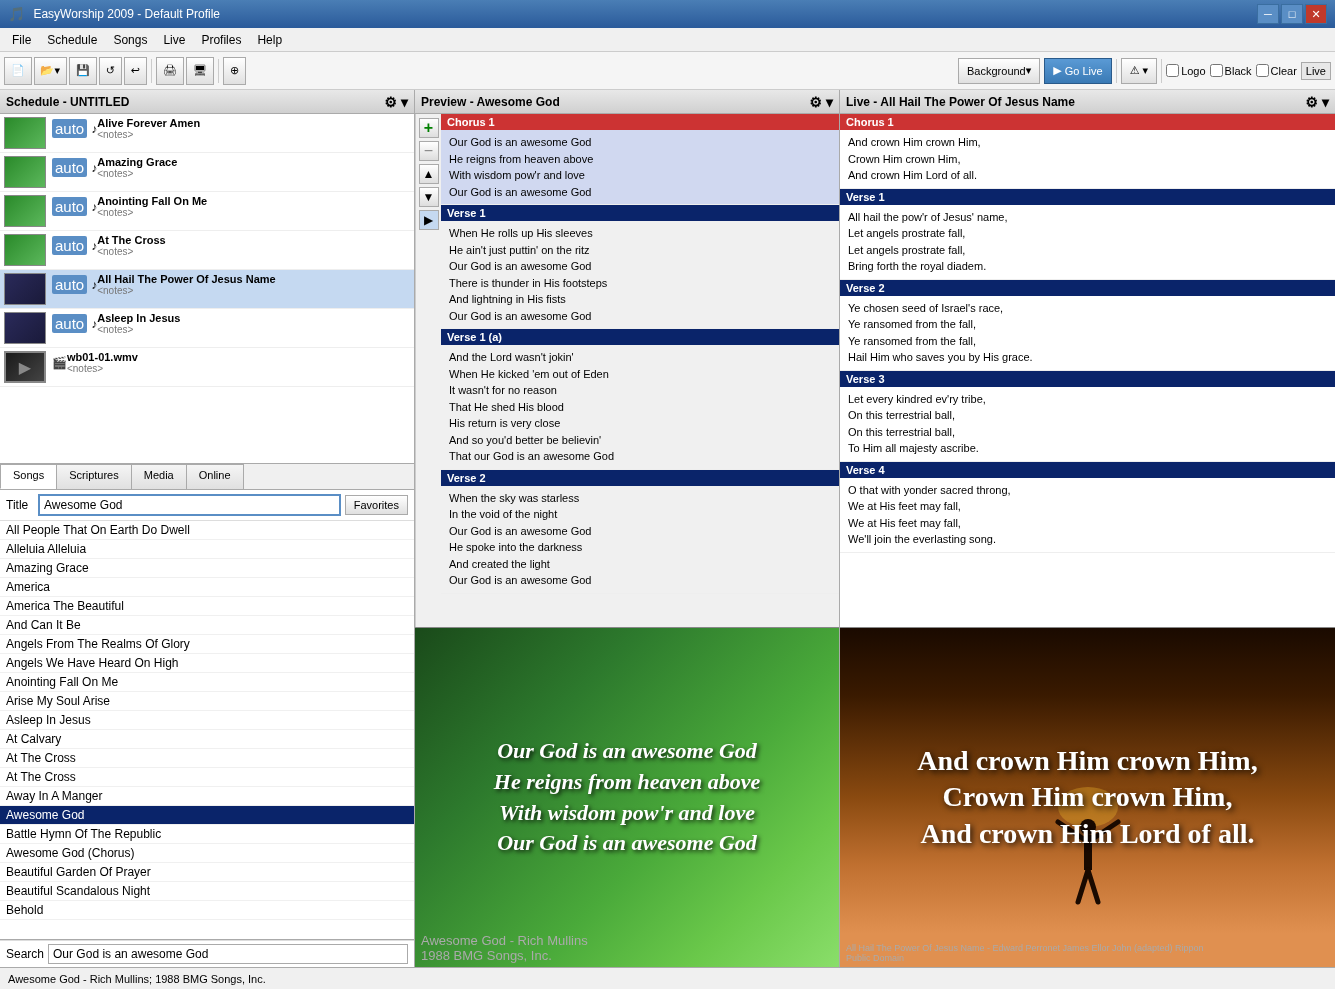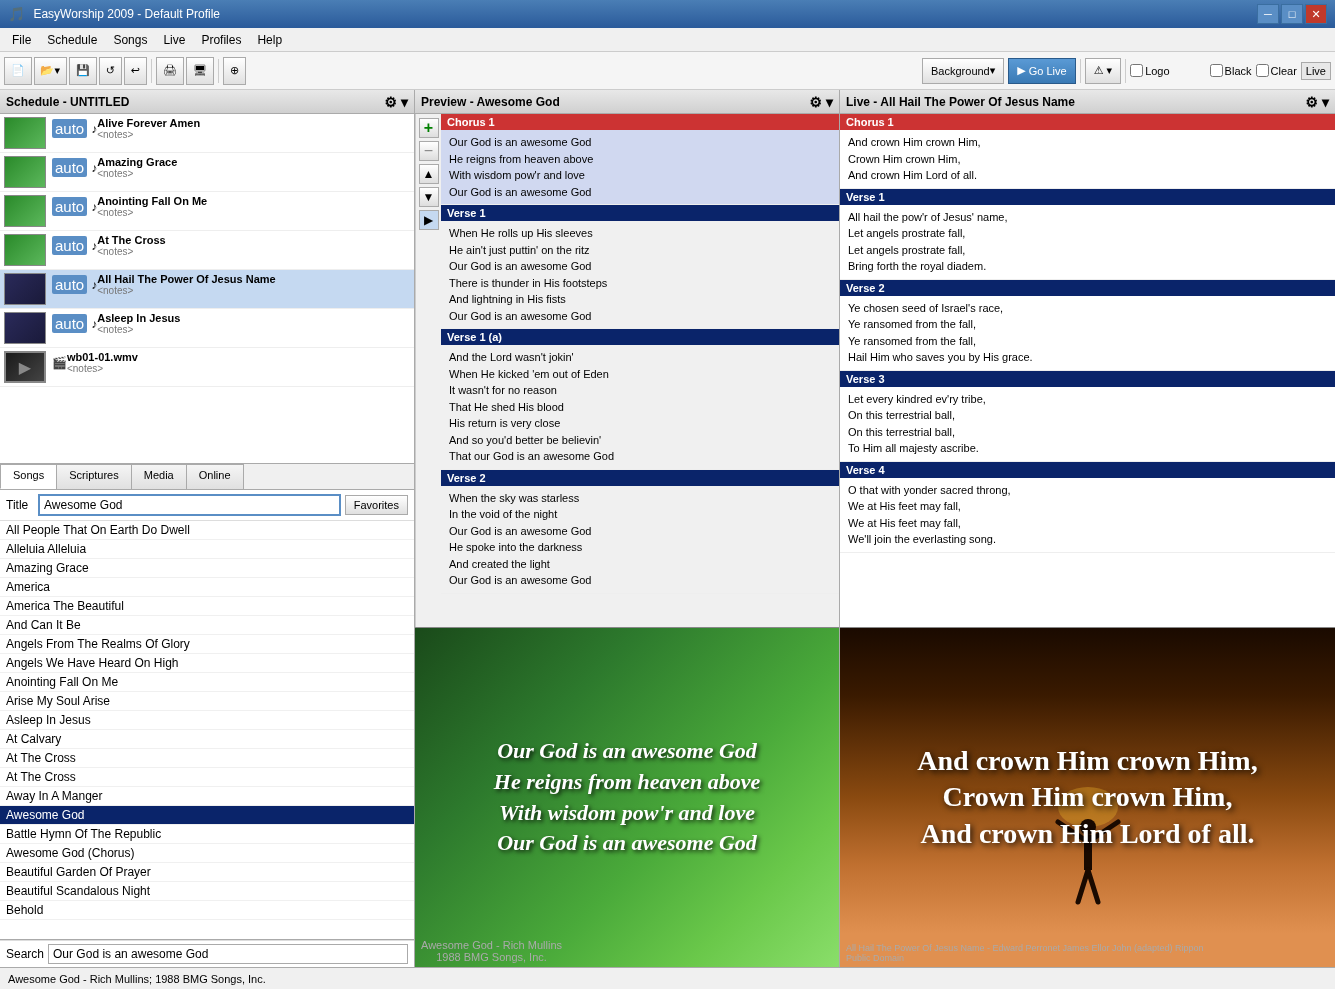--- a/index.html
+++ b/index.html
@@ -296,23 +296,22 @@
       text-shadow: 2px 2px 4px rgba(0,0,0,0.8);
       font-size: 22px;
       line-height: 1.4;
       padding: 10px;
     }
     .preview-footer {
       position: absolute;
       bottom: 4px;
       left: 6px;
       color: #aaa;
-      font-size: 11px;
+      font-size: 13px;
       z-index: 3;
-      text-align: center;
     }
 
     
     #right-panel {
       flex: 1;
       display: flex;
       flex-direction: column;
     }
 
     
@@ -470,21 +469,21 @@
       <span>▶</span>
       <span style="margin-left:3px;">Go Live</span>
     </button>
     <div class="rt-sep"></div>
     <button class="rt-btn">⚠ ▾</button>
     <div class="rt-sep"></div>
     <label style="font-size:11px;display:flex;align-items:center;gap:2px;">
       <input type="checkbox" style="">
       <span>Logo</span>
     </label>
-    <label style="font-size:11px;display:flex;align-items:center;gap:2px;margin-left:36px;">
+    <label style="font-size:11px;display:flex;align-items:center;gap:2px;">
       <input type="checkbox" style="">
       <span>Black</span>
     </label>
     <label style="font-size:11px;display:flex;align-items:center;gap:2px;">
       <input type="checkbox" style="">
       <span>Clear</span>
     </label>
     <label style="font-size:11px;display:flex;align-items:center;gap:2px;background:#e8e8e8;padding:2px 4px;border:1px solid #aaa;">
       <span>Live</span>
     </label>

